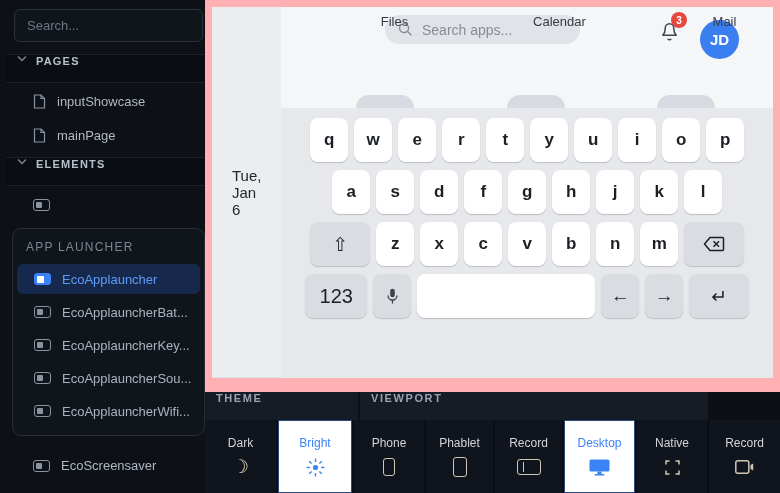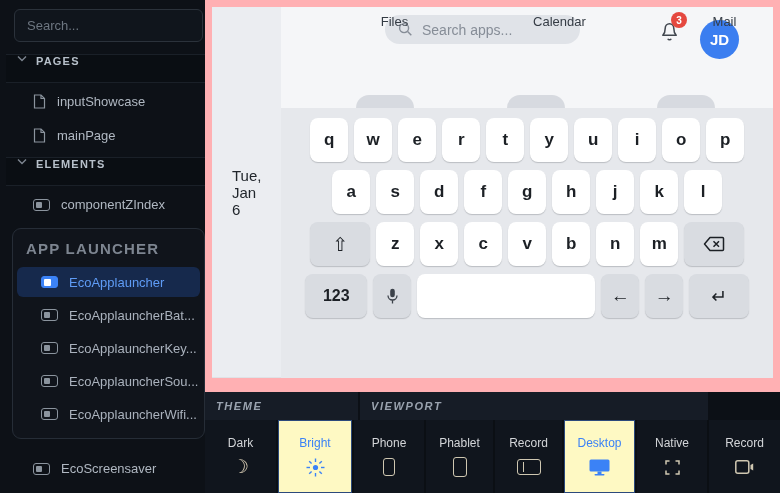--- a/index.html
+++ b/index.html
@@ -17,23 +17,23 @@
   .side-sec{height:29px;display:flex;gap:9px;padding:0 11px;margin-top:6px;
       background:#0a0e13;border-top:1px solid #1a2028;border-bottom:1px solid #1a2028;
       color:#b7c0ca;font-size:11px;font-weight:bold;letter-spacing:1.2px;}
   .side-item{height:31px;display:flex;align-items:center;gap:11px;padding-left:27px;
       color:#b0b8c2;font-size:13px;margin:3px 0;cursor:default;}
   .comp-ico{width:17px;height:12px;border:1px solid #8b949e;border-radius:3px;
       display:flex;align-items:center;padding-left:2px;flex:0 0 auto;}
   .comp-ico i{width:6px;height:6px;background:#8b949e;border-radius:1px;display:block;}
   .group{margin:8px 6px 14px 6px;border:1px solid #262d37;border-radius:9px;background:#10141b;
       padding:2px 4px 6px 4px;}
-  .group-label{color:#7d8590;font-size:15px;font-weight:bold;letter-spacing:1.2px;
+  .group-label{color:#7d8590;font-size:12px;font-weight:normal;letter-spacing:1.2px;
       padding:9px 9px 7px 9px;}
-  .group-item{height:30px;display:flex;align-items:center;gap:11px;padding-left:24px;
+  .group-item{height:30px;display:flex;align-items:center;gap:11px;padding-left:17px;
       border-radius:6px;color:#aab2bd;font-size:13px;margin:3px 0;}
   .group-item.selected{background:#16294c;color:#5f9cf6;}
   .group-item.selected .comp-ico{background:#3b82f6;border-color:#3b82f6;}
   .group-item.selected .comp-ico i{background:#ffffff;width:7px;height:7px;}
 
   
   .preview{position:absolute;left:205px;top:0;width:575px;height:392px;
       background:#ffb0b3;padding:7px 7px 14px 7px;}
   .screen{width:100%;height:100%;background:#f5f6f8;display:flex;flex-direction:row;overflow:hidden;}
   .topbar{position:relative;flex:0 0 45px;background:#ebedf1;border-bottom:1px solid #dfe2e6;
@@ -55,32 +55,32 @@
       border-radius:13px 13px 0 0;}
   .kb{position:absolute;left:0;right:0;top:101px;bottom:0;background:#e6e8ec;
       display:flex;flex-direction:column;align-items:center;gap:8px;padding-top:10px;}
   .krow{display:flex;gap:6px;}
   .key{width:38px;height:44px;background:#fff;border-radius:8px;display:flex;align-items:center;
       justify-content:center;font-size:17px;font-weight:bold;color:#1c2025;
       box-shadow:0 1px 1px rgba(60,64,70,.25);}
   .key.gray{background:#d9dce1;}
   .key.w60{width:60px;} .key.w62{width:62px;} .key.space{width:178px;}
   .key .glyph{font-size:19px;font-weight:normal;}
-  .key .small{font-size:16px;font-weight:bold;}
+  .key .small{font-size:20px;font-weight:normal;}
 
   
   .toolbar{position:absolute;left:205px;top:392px;width:575px;height:101px;background:#0c1016;}
   .tb-head{height:28px;display:flex;}
-  .tb-sec{background:#161c26;border-right:2px solid #0c1016;display:flex;align-items:center;
-      padding:0 11px;font-size:11px;font-weight:bold;letter-spacing:1.6px;color:#9aa3af;font-style:italic;}
+  .tb-sec{background:#161c26;border-right:2px solid #0c1016;display:flex;
+      padding:0 11px;font-size:11px;font-weight:bold;letter-spacing:1.6px;color:#9aa3af;}
   .tb-row{height:73px;display:flex;}
   .tb-btn{background:#10151d;border-right:2px solid #0b0f14;display:flex;flex-direction:column;
       align-items:center;justify-content:center;gap:7px;font-size:12px;color:#d3d5d8;cursor:default;}
   .tb-btn:last-child{border-right:none;}
-  .tb-btn.sel{background:#fef9c3;box-shadow:inset 0 0 0 1px #2c4a7c;color:#3b82f6;}
+  .tb-btn.sel{background:#ffffff;box-shadow:inset 0 0 0 1px #2c4a7c;color:#3b82f6;}
   .ico{display:flex;align-items:center;justify-content:center;height:20px;}
   .moon{font-size:19px;color:#d7ccb4;line-height:20px;}
   .outline-rect{border:1.5px solid #cfc7b1;border-radius:3px;}
   .ph1{width:12px;height:18px;} .ph2{width:14px;height:20px;}
   .tab{width:24px;height:16px;position:relative;}
   .tab:after{content:"";position:absolute;left:2px;top:2px;bottom:2px;width:3px;
       border-right:1.5px solid #cfc7b1;}
 </style>
 </head>
 <body>
@@ -116,21 +116,20 @@
     <div class="side-sec">
       <svg width="10" height="7" viewBox="0 0 10 7">
           <path d="M1 1.5 L5 5.5 L9 1.5" fill="none" stroke="#7d8590" stroke-width="1.4"></path>
         </svg>
       <span>ELEMENTS</span>
     </div>
     <div class="side-item">
       <span class="comp-ico">
           <i></i>
         </span>
-      <span>componentZIndex</span>
     </div>
 
     <div class="group">
       <div class="group-label">APP LAUNCHER</div>
       <div class="group-item selected">
         <span class="comp-ico">
             <i></i>
           </span>
         <span>EcoApplauncher</span>
       </div>

